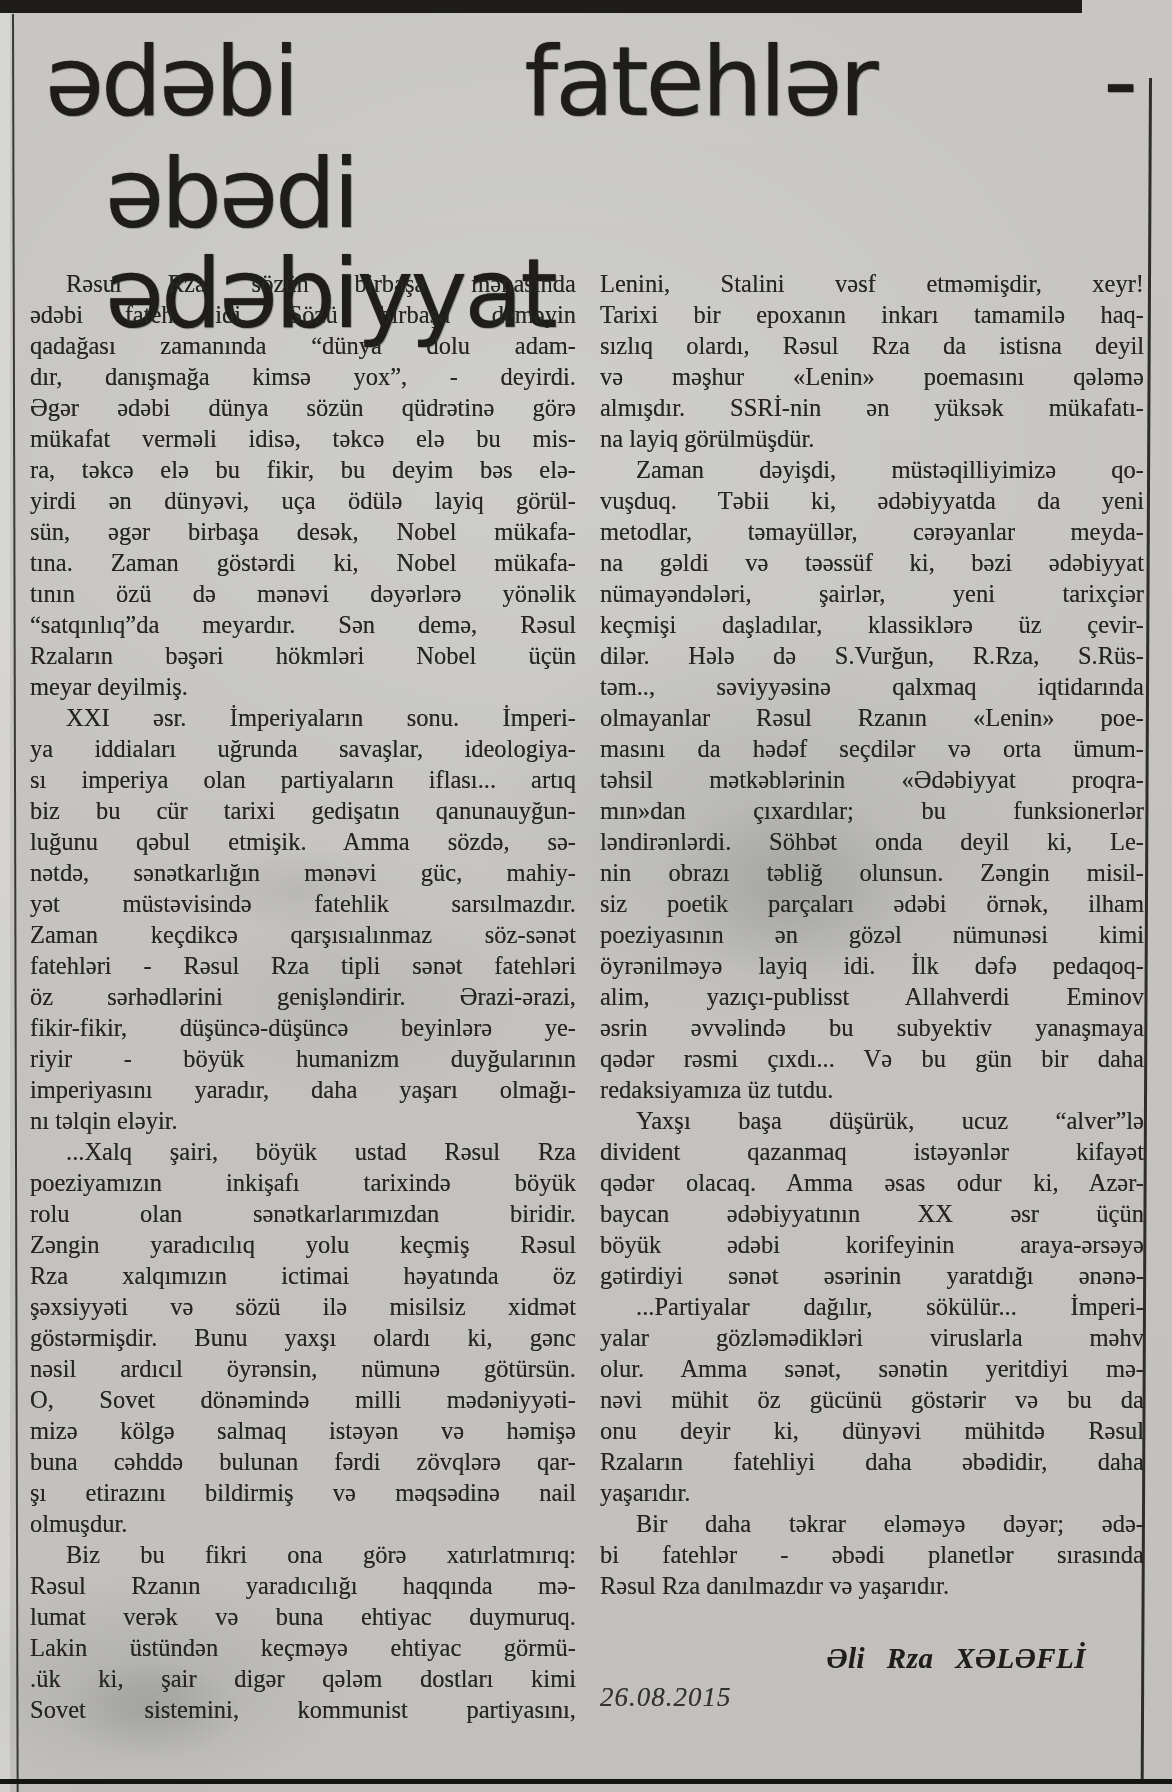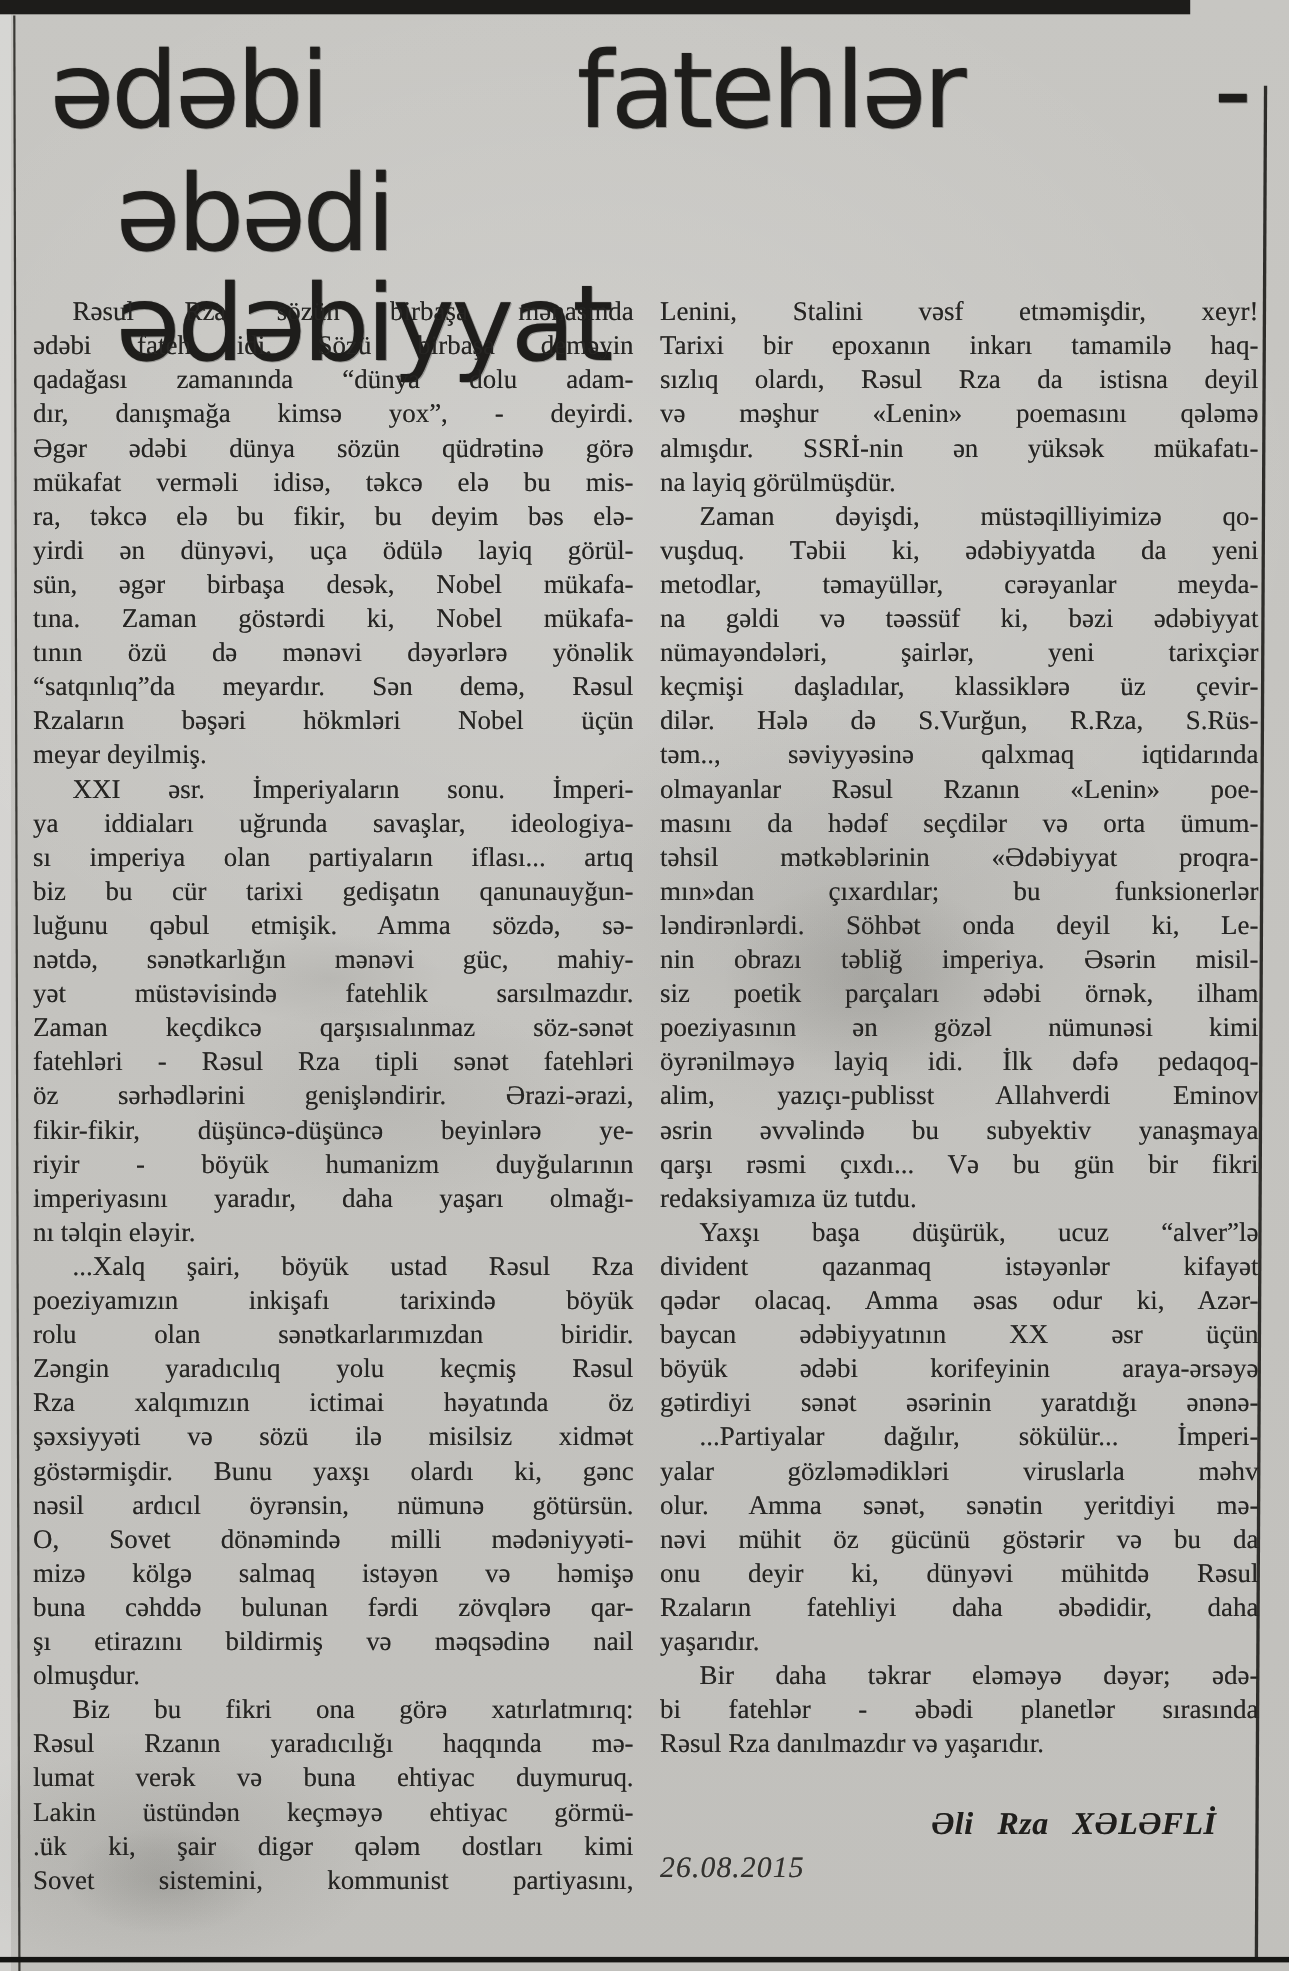--- a/index.html
+++ b/index.html
@@ -53,21 +53,21 @@
     color:#262523;
     text-shadow:0 0 .6px rgba(30,30,25,.55);
   }
   .col-left  { left:30px;  width:546px; }
   .col-right { left:600px; width:544px; }
   .tline { text-align:justify; text-align-last:justify; text-justify:inter-word; height:31px; }
   .tline.pend { text-align-last:left; }
   .tline.indent { padding-left:36px; }
   .byline {
     margin-top:42px; height:36px;
-    text-align:right; padding-right:38px;
+    text-align:right; padding-right:58px;
     font-size:29px; font-weight:bold; font-style:italic;
     letter-spacing:.5px; word-spacing:14px;
     color:#1f1e1c;
   }
   .dateline {
     height:34px; margin-top:3px;
     padding-right:4px;
     font-size:27px; font-style:italic;
     color:#33322f; letter-spacing:1px;
   }
@@ -169,27 +169,27 @@
       <div class="tline">na gəldi və təəssüf ki, bəzi ədəbiyyat</div>
       <div class="tline">nümayəndələri, şairlər, yeni tarixçiər</div>
       <div class="tline">keçmişi daşladılar, klassiklərə üz çevir-</div>
       <div class="tline">dilər. Hələ də S.Vurğun, R.Rza, S.Rüs-</div>
       <div class="tline">təm.., səviyyəsinə qalxmaq iqtidarında</div>
       <div class="tline">olmayanlar Rəsul Rzanın «Lenin» poe-</div>
       <div class="tline">masını da hədəf seçdilər və orta ümum-</div>
       <div class="tline">təhsil mətkəblərinin «Ədəbiyyat proqra-</div>
       <div class="tline">mın»dan çıxardılar; bu funksionerlər</div>
       <div class="tline">ləndirənlərdi. Söhbət onda deyil ki, Le-</div>
-      <div class="tline">nin obrazı təbliğ imperiya. Əsərin misil-</div>
+      <div class="tline">nin obrazı təbliğ olunsun. Zəngin misil-</div>
       <div class="tline">siz poetik parçaları ədəbi örnək, ilham</div>
       <div class="tline">poeziyasının ən gözəl nümunəsi kimi</div>
       <div class="tline">öyrənilməyə layiq idi. İlk dəfə pedaqoq-</div>
       <div class="tline">alim, yazıçı-publisst Allahverdi Eminov</div>
       <div class="tline">əsrin əvvəlində bu subyektiv yanaşmaya</div>
-      <div class="tline">qarşı rəsmi çıxdı... Və bu gün bir fikri</div>
+      <div class="tline">qədər rəsmi çıxdı... Və bu gün bir daha</div>
       <div class="tline pend">redaksiyamıza üz tutdu.</div>
       <div class="tline indent">Yaxşı başa düşürük, ucuz “alver”lə</div>
       <div class="tline">divident qazanmaq istəyənlər kifayət</div>
       <div class="tline">qədər olacaq. Amma əsas odur ki, Azər-</div>
       <div class="tline">baycan ədəbiyyatının XX əsr üçün</div>
       <div class="tline">böyük ədəbi korifeyinin araya-ərsəyə</div>
       <div class="tline">gətirdiyi sənət əsərinin yaratdığı ənənə-</div>
       <div class="tline indent">...Partiyalar dağılır, sökülür... İmperi-</div>
       <div class="tline">yalar gözləmədikləri viruslarla məhv</div>
       <div class="tline">olur. Amma sənət, sənətin yeritdiyi mə-</div>

